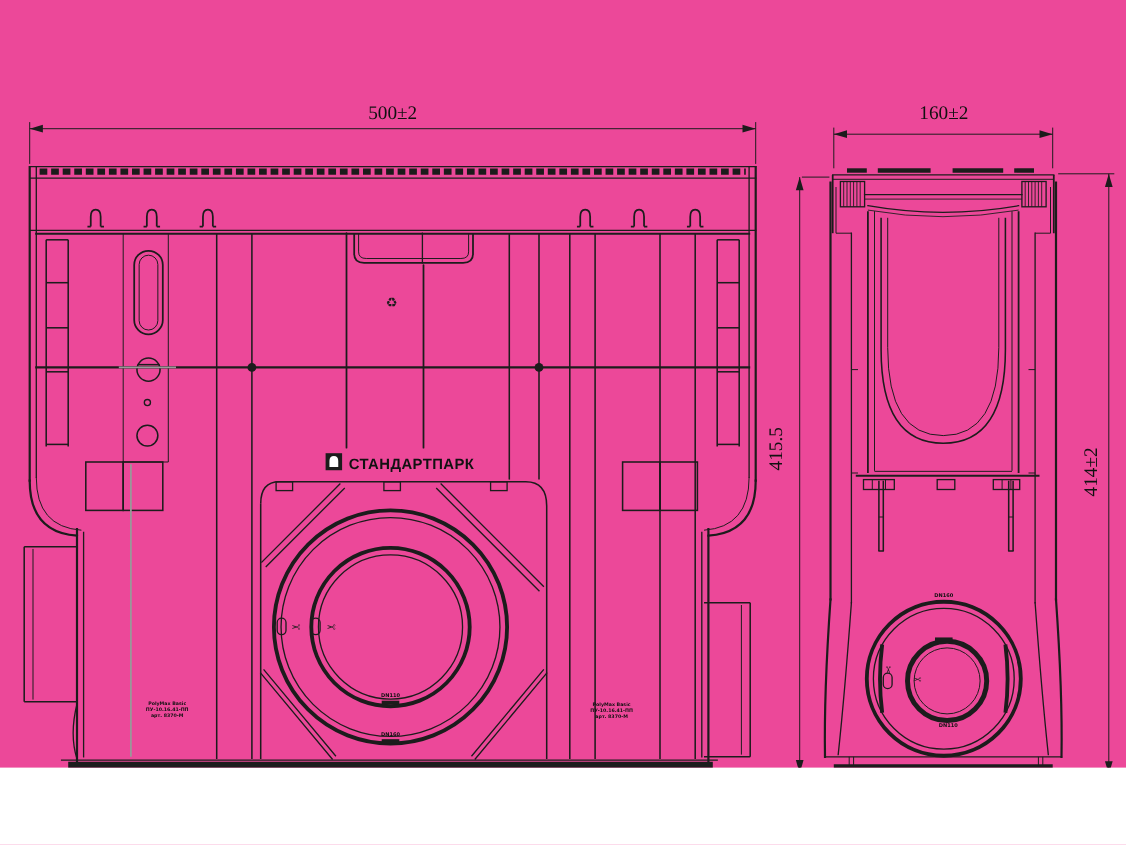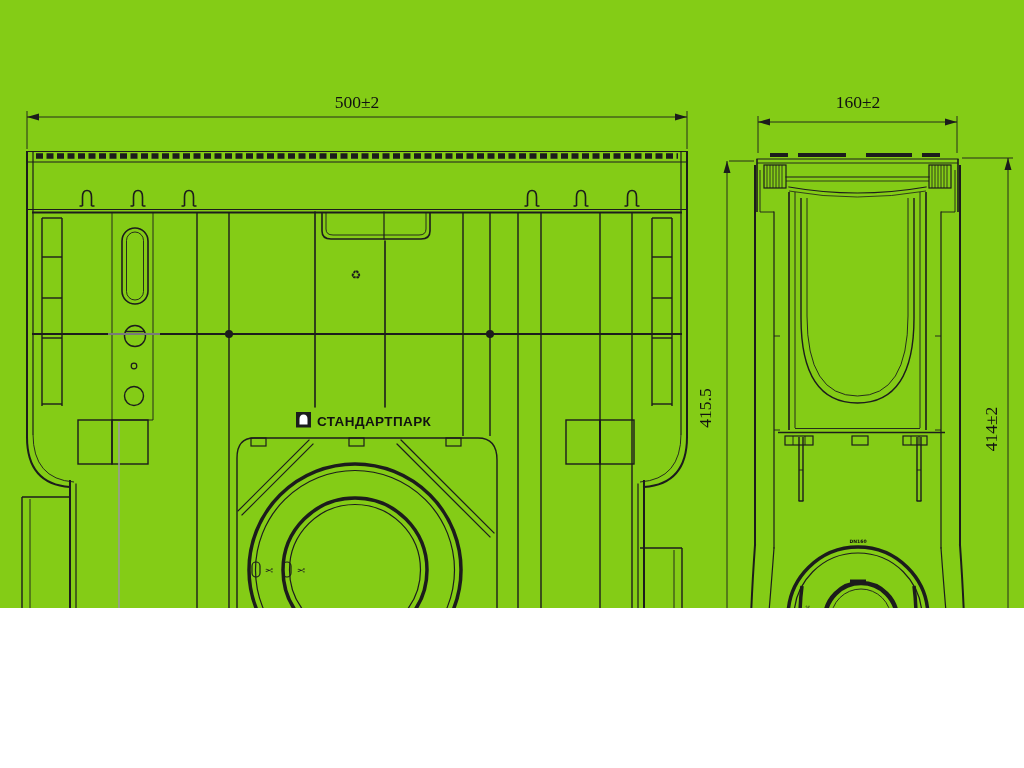--- a/index.html
+++ b/index.html
@@ -1,16 +1,16 @@
 <!DOCTYPE html>
 <html><head>
 <meta charset="utf-8">
 <style>
   html,body{margin:0;padding:0;background:#fff;}
-  #stage{position:relative;width:1024px;height:608px;background:#84cc16;overflow:hidden;
+  #stage{position:relative;width:1024px;height:698px;background:#ec4899;overflow:hidden;
          font-family:"Liberation Sans",sans-serif;}
   svg{display:block;}
   .ln  {stroke:#1c1c1c;stroke-width:1.2;fill:none;stroke-linecap:square;}
   .ln08{stroke:#1c1c1c;stroke-width:0.8;fill:none;}
   .ln09{stroke:#1c1c1c;stroke-width:0.9;fill:none;}
   .ln14{stroke:#1c1c1c;stroke-width:1.4;fill:none;}
   .ln16{stroke:#1c1c1c;stroke-width:1.6;fill:none;}
   .ln2 {stroke:#1c1c1c;stroke-width:2;fill:none;stroke-linecap:square;}
   .ln35{stroke:#1c1c1c;stroke-width:3.5;fill:none;}
   .ln45{stroke:#1c1c1c;stroke-width:4.5;fill:none;}

